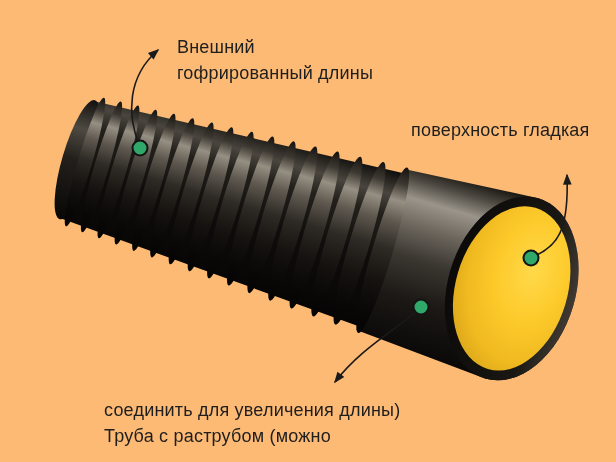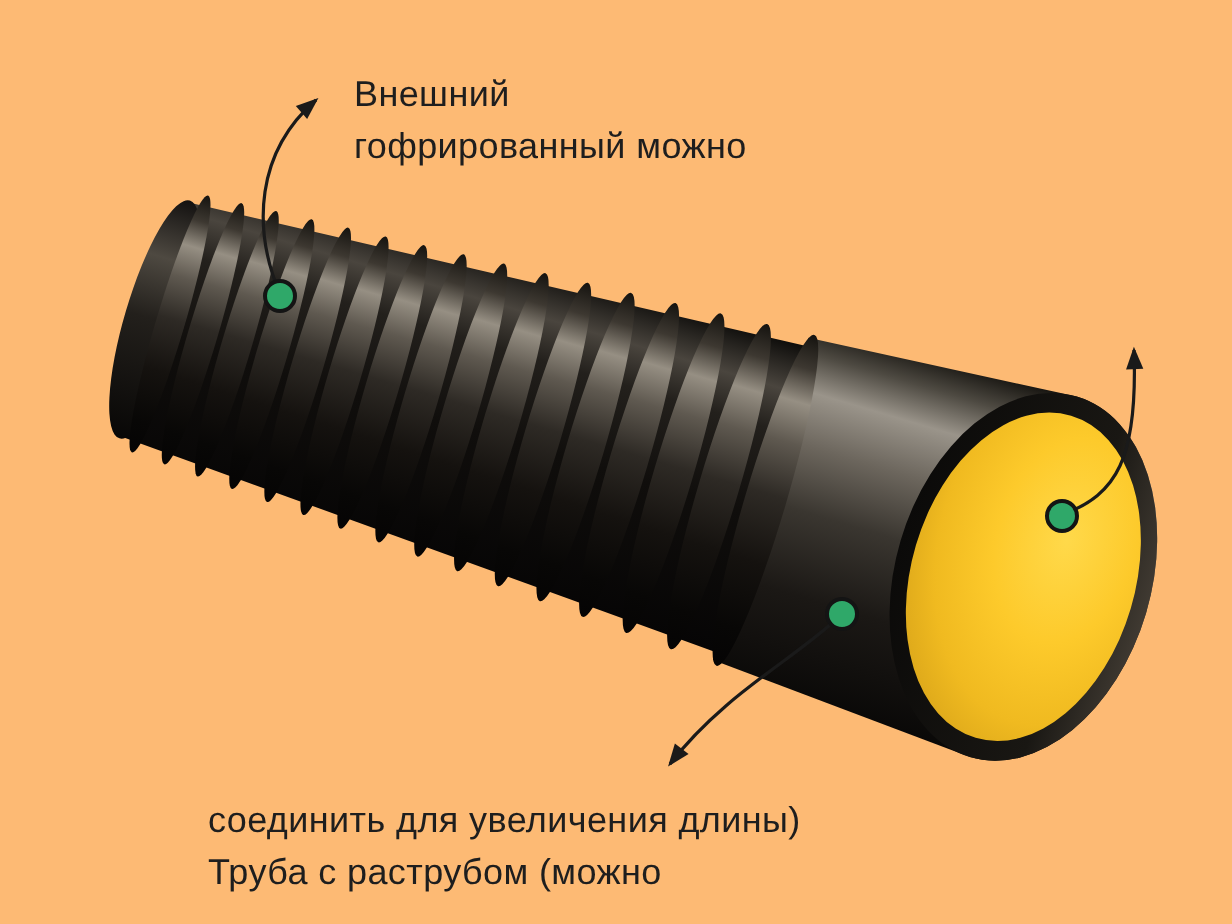--- a/index.html
+++ b/index.html
@@ -106,22 +106,23 @@
 
     <g stroke="#141414" stroke-width="2">
       <circle cx="140" cy="148" r="7.5" fill="#2fa869"></circle>
       <circle cx="531" cy="258" r="7.5" fill="#2fa869"></circle>
       <circle cx="421" cy="307" r="7.5" fill="#2fa869"></circle>
     </g>
   </svg>
 
   <div class="label" id="label-outer">
     <span>Внешний</span>
-    <span>гофрированный можно</span>
+    <span>гофрированный длины</span>
   </div>
   <div class="label" id="label-inner">
+    <span>поверхность гладкая</span>
   </div>
   <div class="label" id="label-socket">
     <span>соединить для увеличения длины)</span>
     <span>Труба с раструбом (можно</span>
   </div>
 
 </div>
 
 </body></html>

